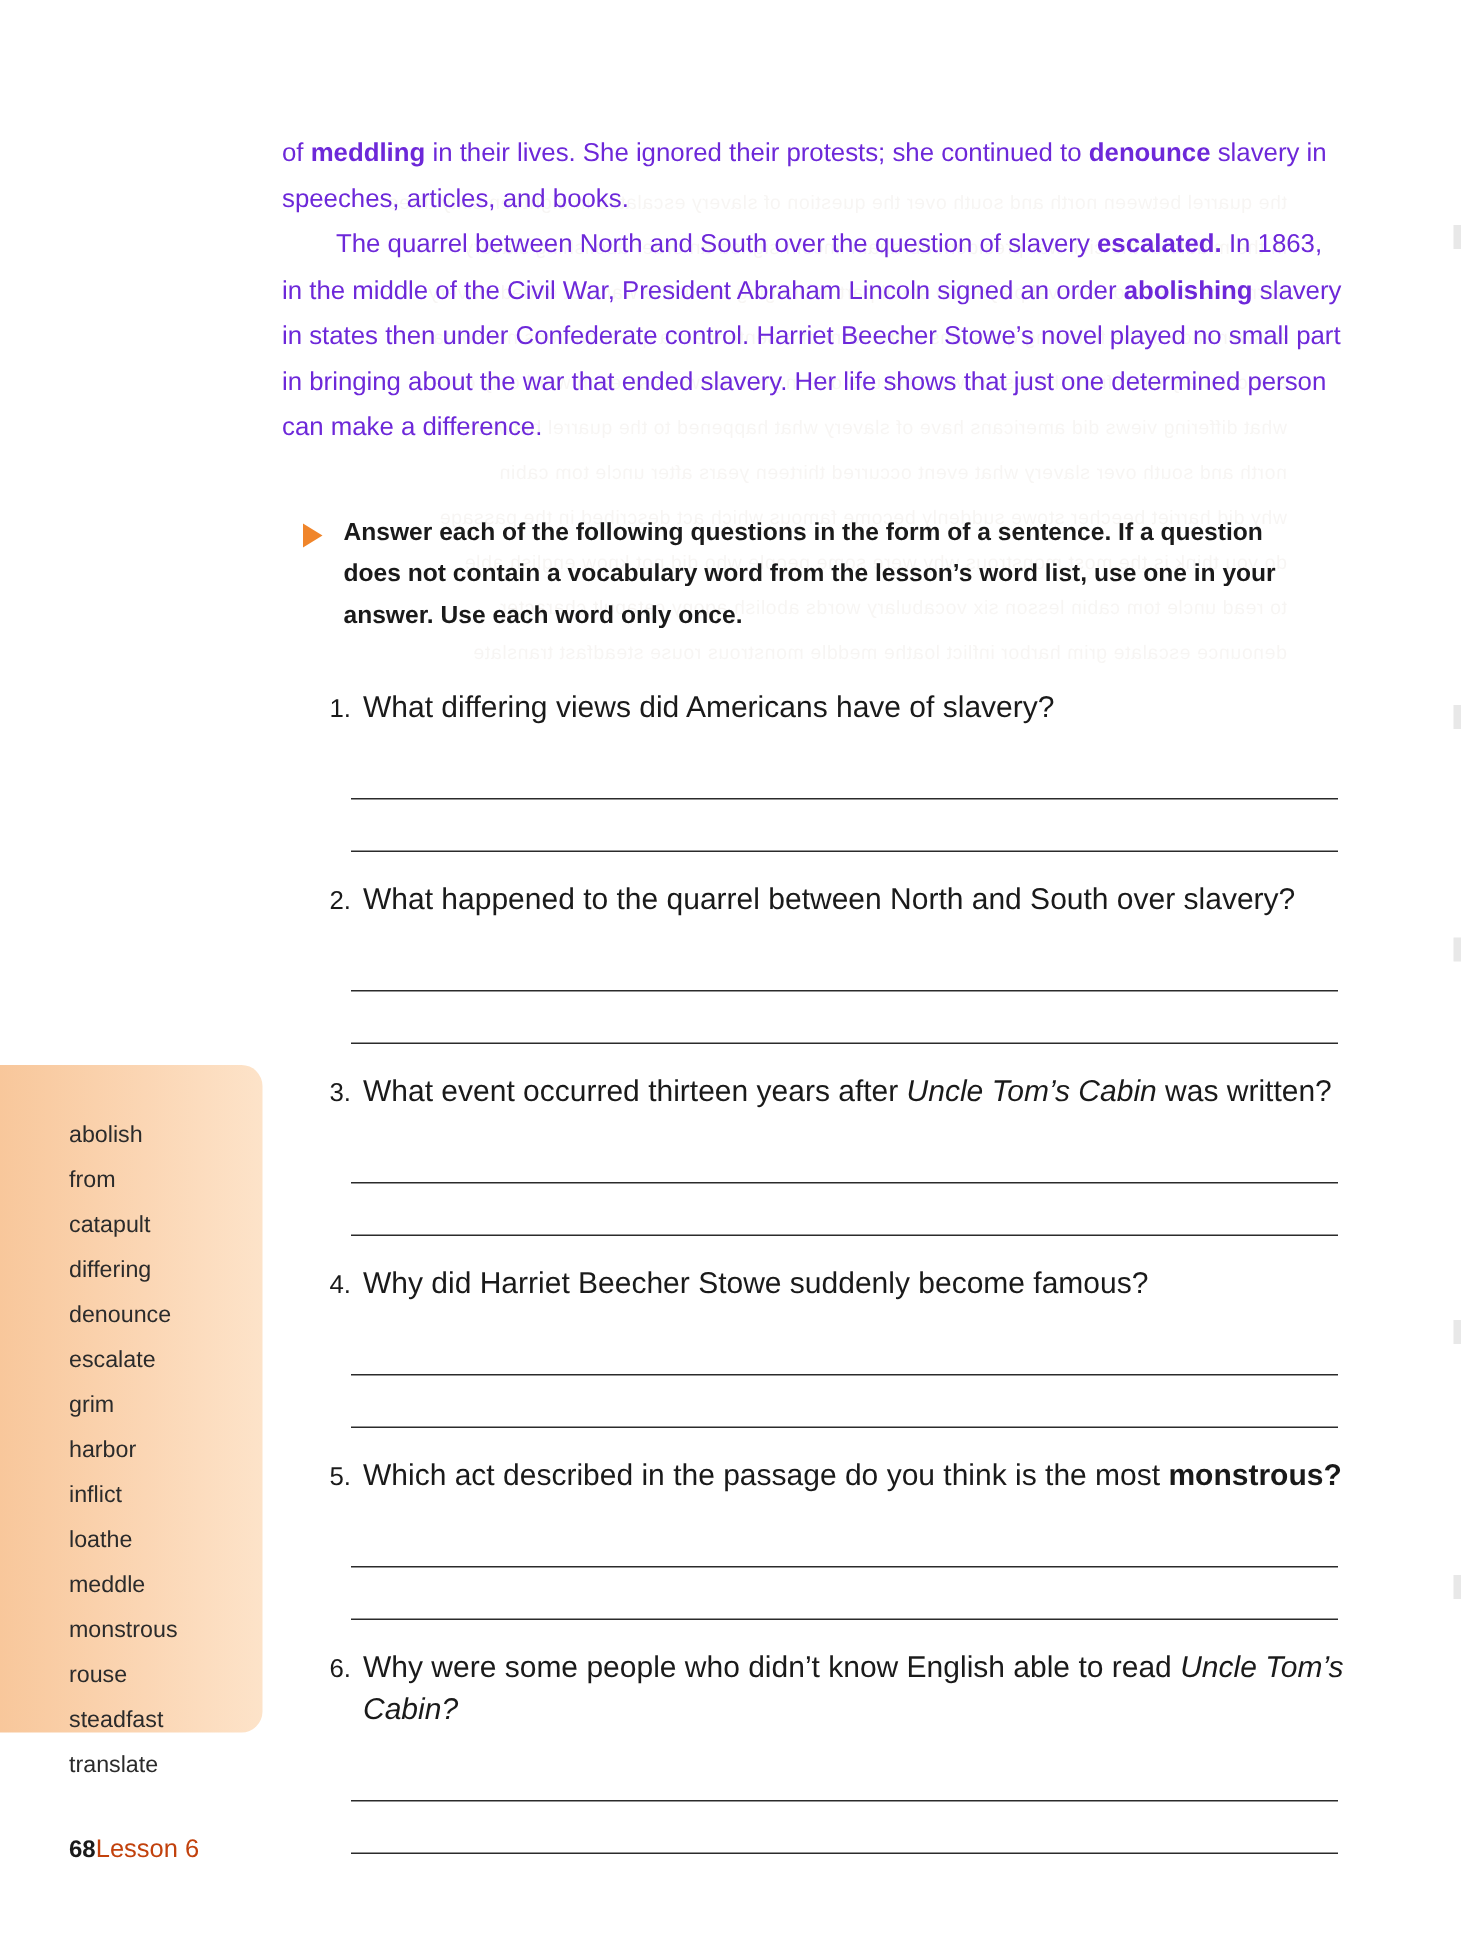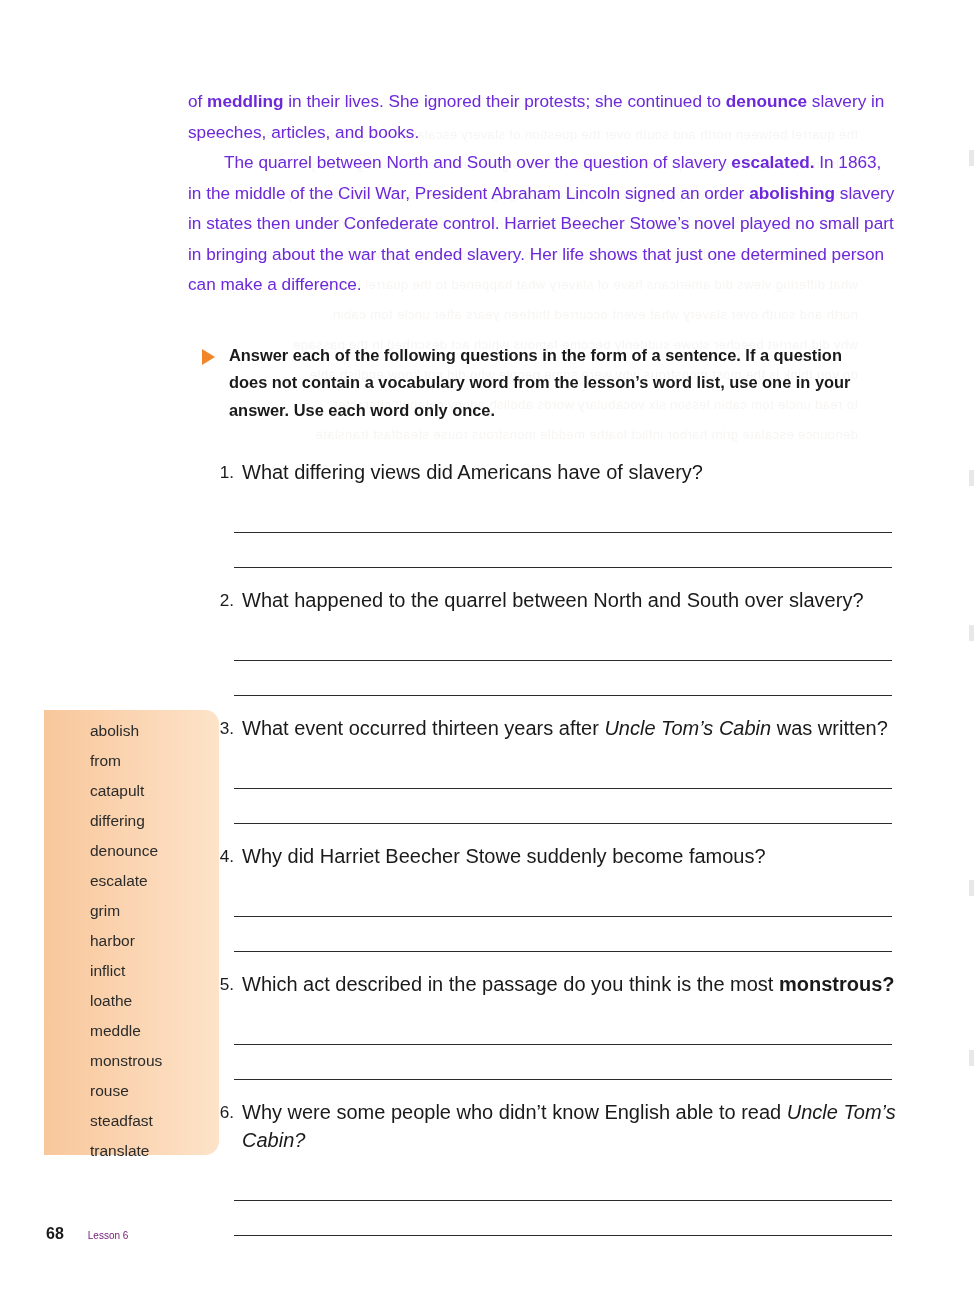--- a/index.html
+++ b/index.html
@@ -34,22 +34,21 @@
   .word-panel {
     position: absolute;
     left: 0;
     top: 710px;
     width: 175px;
     height: 445px;
     background: linear-gradient(90deg, #f8c79b 0%, #fbd6b4 55%, #fde3c9 100%);
     border-top-right-radius: 14px;
     border-bottom-right-radius: 14px;
     box-sizing: border-box;
-    padding: 6px 0 18px 46px;
-    margin-left: 44px;
+    padding: 32px 0 18px 46px;
   }
   .word-panel .word {
     font-size: 15.5px;
     line-height: 30px;
     color: #2b2b2b;
     white-space: nowrap;
   }
 
   .content {
     position: absolute;
@@ -124,30 +123,29 @@
     height: 34px;
     border-bottom: 1.3px solid #2b2b2b;
   }
 
   .footer {
     position: absolute;
     left: 46px;
     bottom: 52px;
     display: flex;
     align-items: baseline;
-    gap: 24px;
   }
   .page-num {
     font-size: 16px;
     font-weight: bold;
     color: #1a1a1a;
   }
   .lesson-label {
-    font-size: 10px;
-    color: #701a75;
+    font-size: 17px;
+    color: #c2410c;
   }
 
   
   .edge-mark {
     position: absolute;
     right: 4px;
     width: 5px;
     height: 16px;
     background: #d8d8d8;
     opacity: 0.6;

